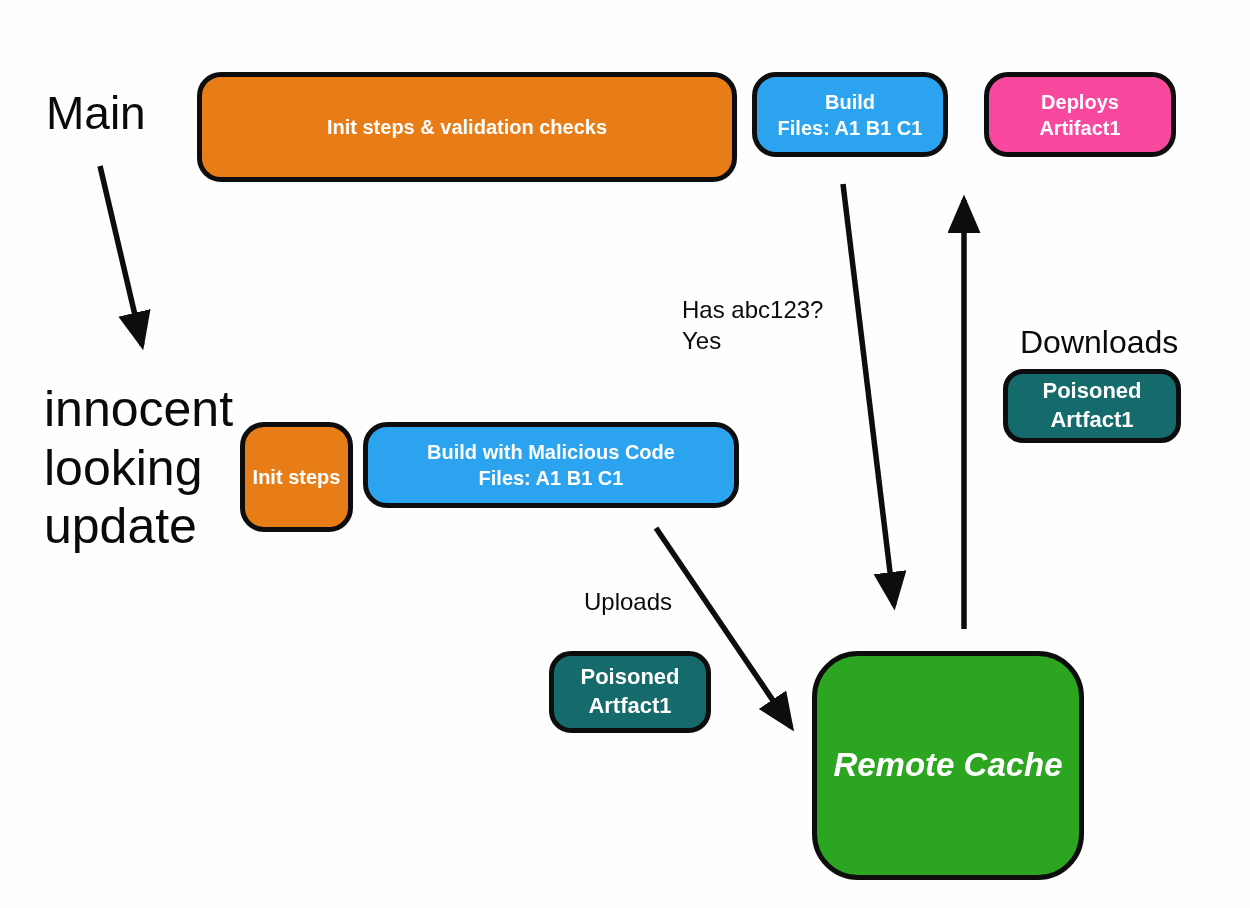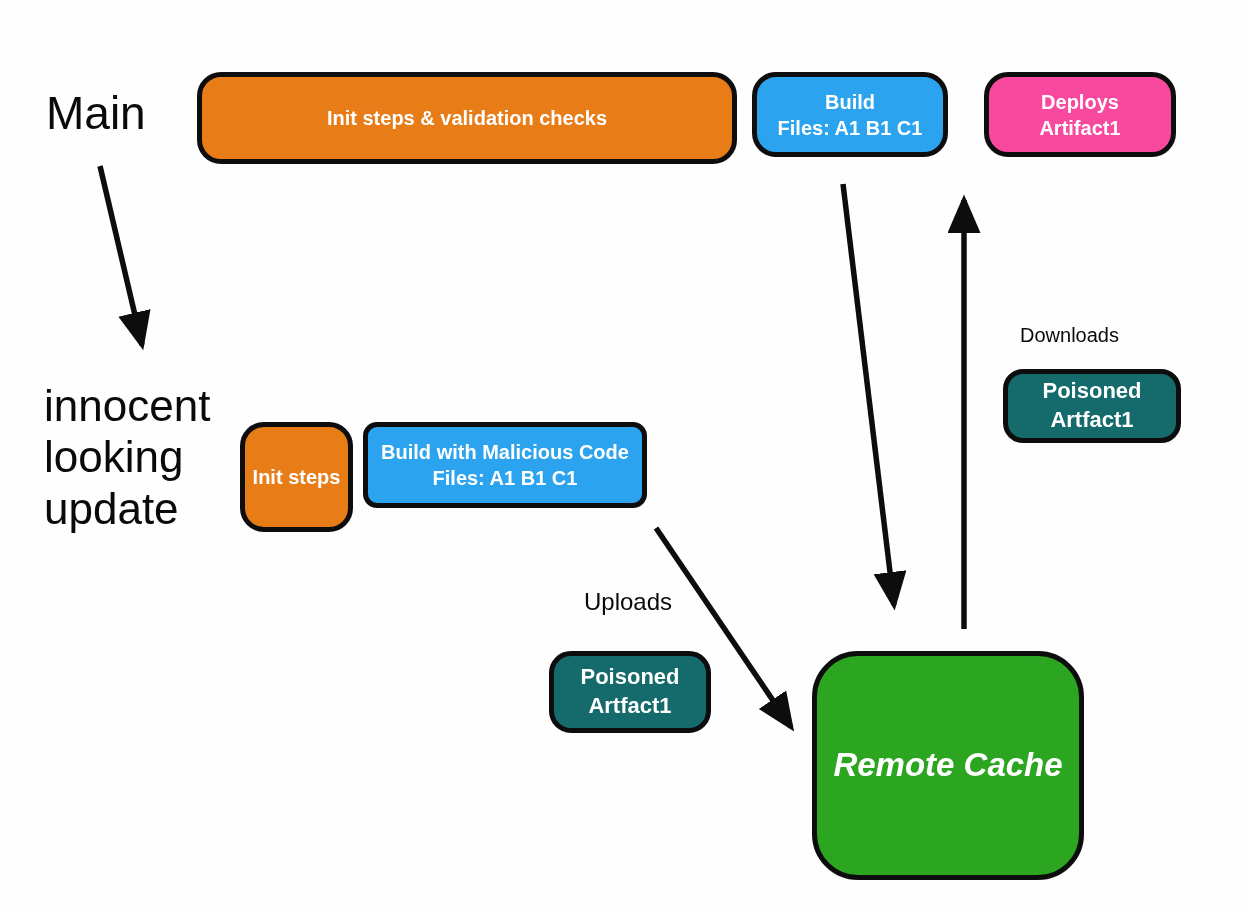--- a/index.html
+++ b/index.html
@@ -40,32 +40,32 @@
     color:var(--c-node_text);
     font-weight:bold;
     white-space:pre-line;
     line-height:1.3;
   }
   .txt{
     position:absolute;
     color:var(--c-text);
     white-space:pre-line;
   }
-  .node-init-validation{ left:197px; top:72px;  width:540px; height:92px; border-radius:24px; background:var(--c-orange); font-size:20px;}
+  .node-init-validation{ left:197px; top:72px;  width:540px; height:110px; border-radius:24px; background:var(--c-orange); font-size:20px;}
   .node-build{           left:752px; top:72px;  width:196px; height:85px; border-radius:24px; background:var(--c-blue);   font-size:20px;}
   .node-deploys{         left:984px; top:72px;  width:192px; height:85px; border-radius:24px; background:var(--c-pink);   font-size:20px;}
   .node-init-steps{      left:240px; top:422px; width:113px; height:110px; border-radius:24px; background:var(--c-orange); font-size:20px;}
-  .node-build-malicious{ left:363px; top:422px; width:284px; height:86px; border-radius:14px; background:var(--c-blue);   font-size:20px;}
+  .node-build-malicious{ left:363px; top:422px; width:376px; height:86px; border-radius:24px; background:var(--c-blue);   font-size:20px;}
   .node-poisoned-download{left:1003px;top:369px;width:178px; height:74px; border-radius:20px; background:var(--c-teal);   font-size:22px;}
   .node-poisoned-upload{ left:549px; top:651px; width:162px; height:82px; border-radius:22px; background:var(--c-teal);   font-size:22px;}
   .node-remote-cache{    left:812px; top:651px; width:272px; height:229px; border-radius:46px; background:var(--c-green); font-size:33px;font-style:italic;}
   .txt-main{     left:30px;  top:86px;  font-size:46px;margin-left:16px;}
-  .txt-innocent{ left:44px;  top:380px; font-size:44px; line-height:1.17;}
+  .txt-innocent{ left:44px;  top:380px; font-size:50px; line-height:1.17;}
   .txt-has-abc{  left:682px; top:294px; font-size:24px; line-height:1.3;}
-  .txt-downloads{left:1020px;top:324px; font-size:20px;}
+  .txt-downloads{left:1020px;top:324px; font-size:32px;}
   .txt-uploads{  left:584px; top:588px; font-size:24px;}
 </style>
 </head>
 <body>
 
 <div class="canvas">
 
   <svg class="arrow-layer" viewBox="0 0 1250 908" xmlns="http://www.w3.org/2000/svg">
     <defs>
       <marker id="arrowhead" markerWidth="8" markerHeight="8" refX="6" refY="3" orient="auto" markerUnits="strokeWidth">
@@ -87,20 +87,22 @@
 Artifact1</div>
 
   <div class="txt txt-innocent">innocent
 looking
 update</div>
 
   <div class="node node-init-steps">Init steps</div>
   <div class="node node-build-malicious">Build with Malicious Code
 Files: A1 B1 C1</div>
 
+  <div class="txt txt-has-abc">Has abc123?
+Yes</div>
   <div class="txt txt-downloads">Downloads</div>
   <div class="txt txt-uploads">Uploads</div>
 
   <div class="node node-poisoned-download">Poisoned
 Artfact1</div>
   <div class="node node-poisoned-upload">Poisoned
 Artfact1</div>
 
   <div class="node node-remote-cache">Remote Cache</div>
 

